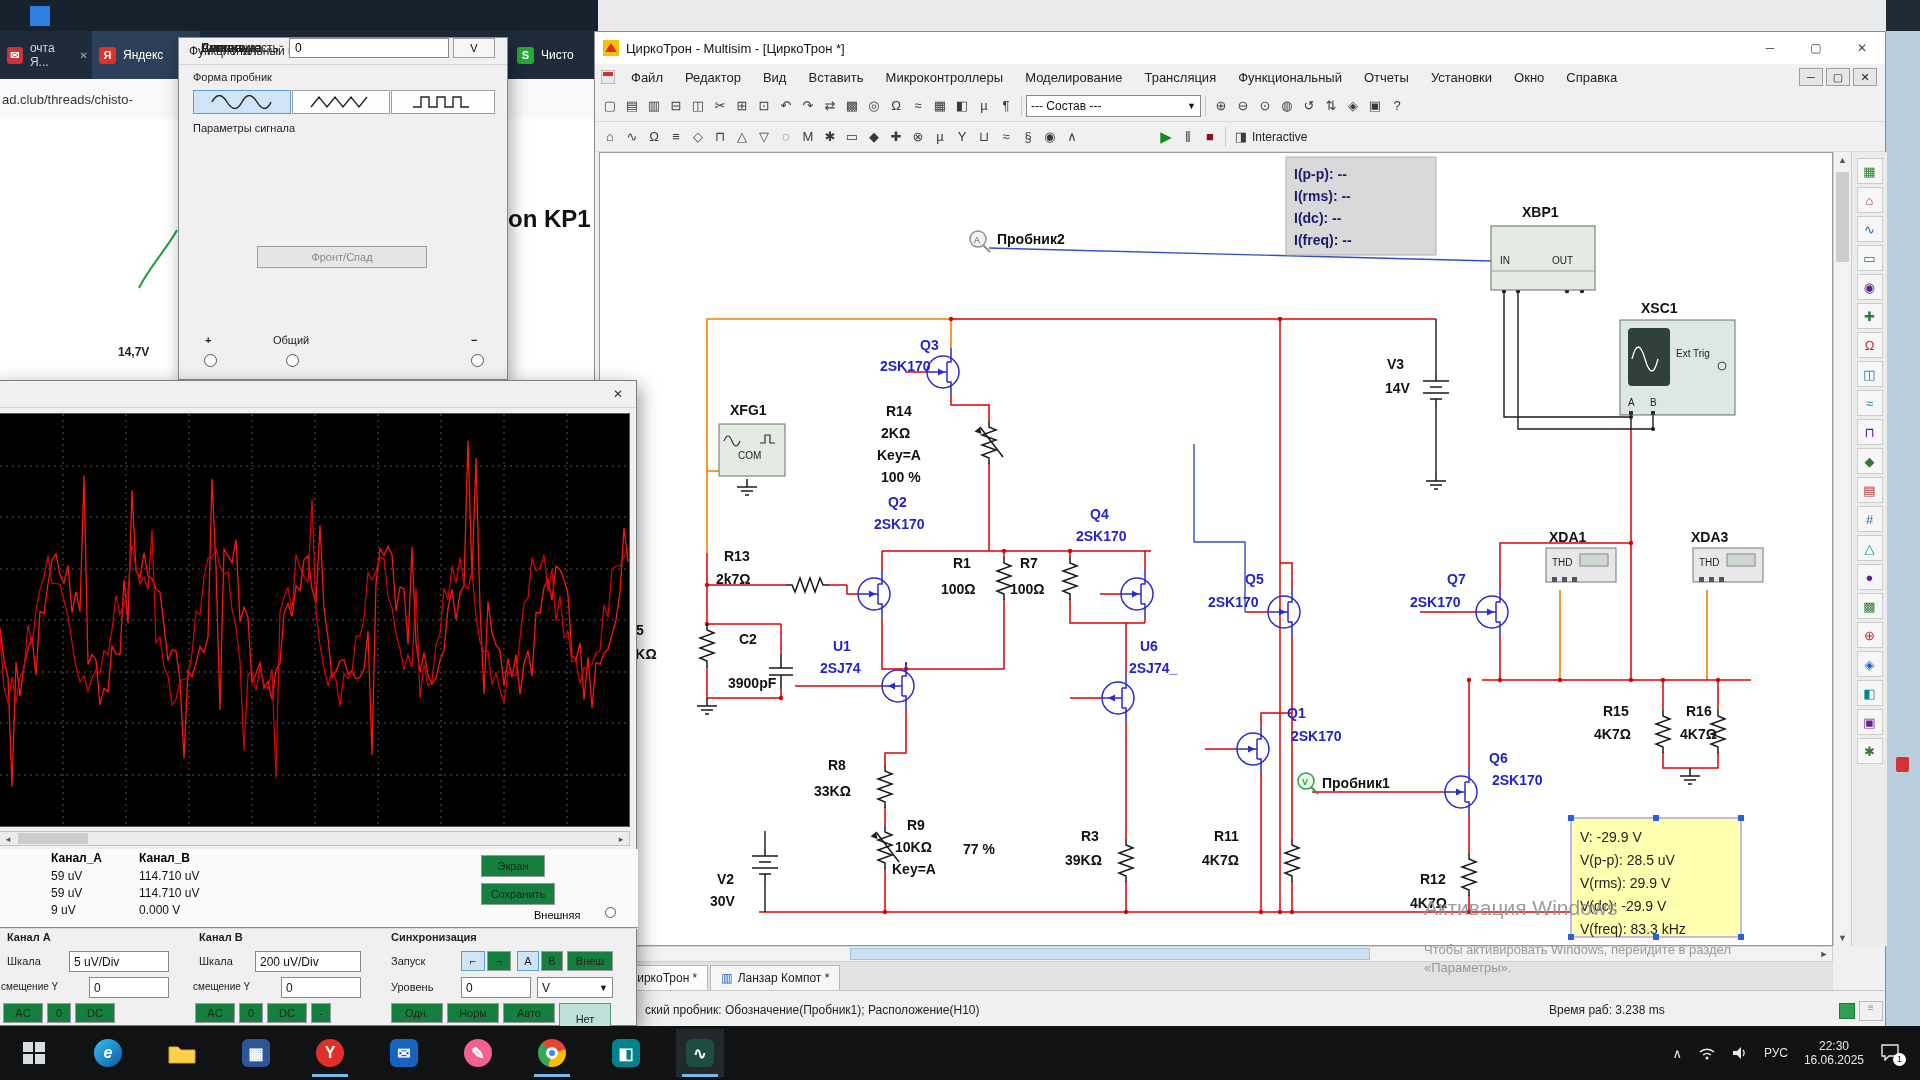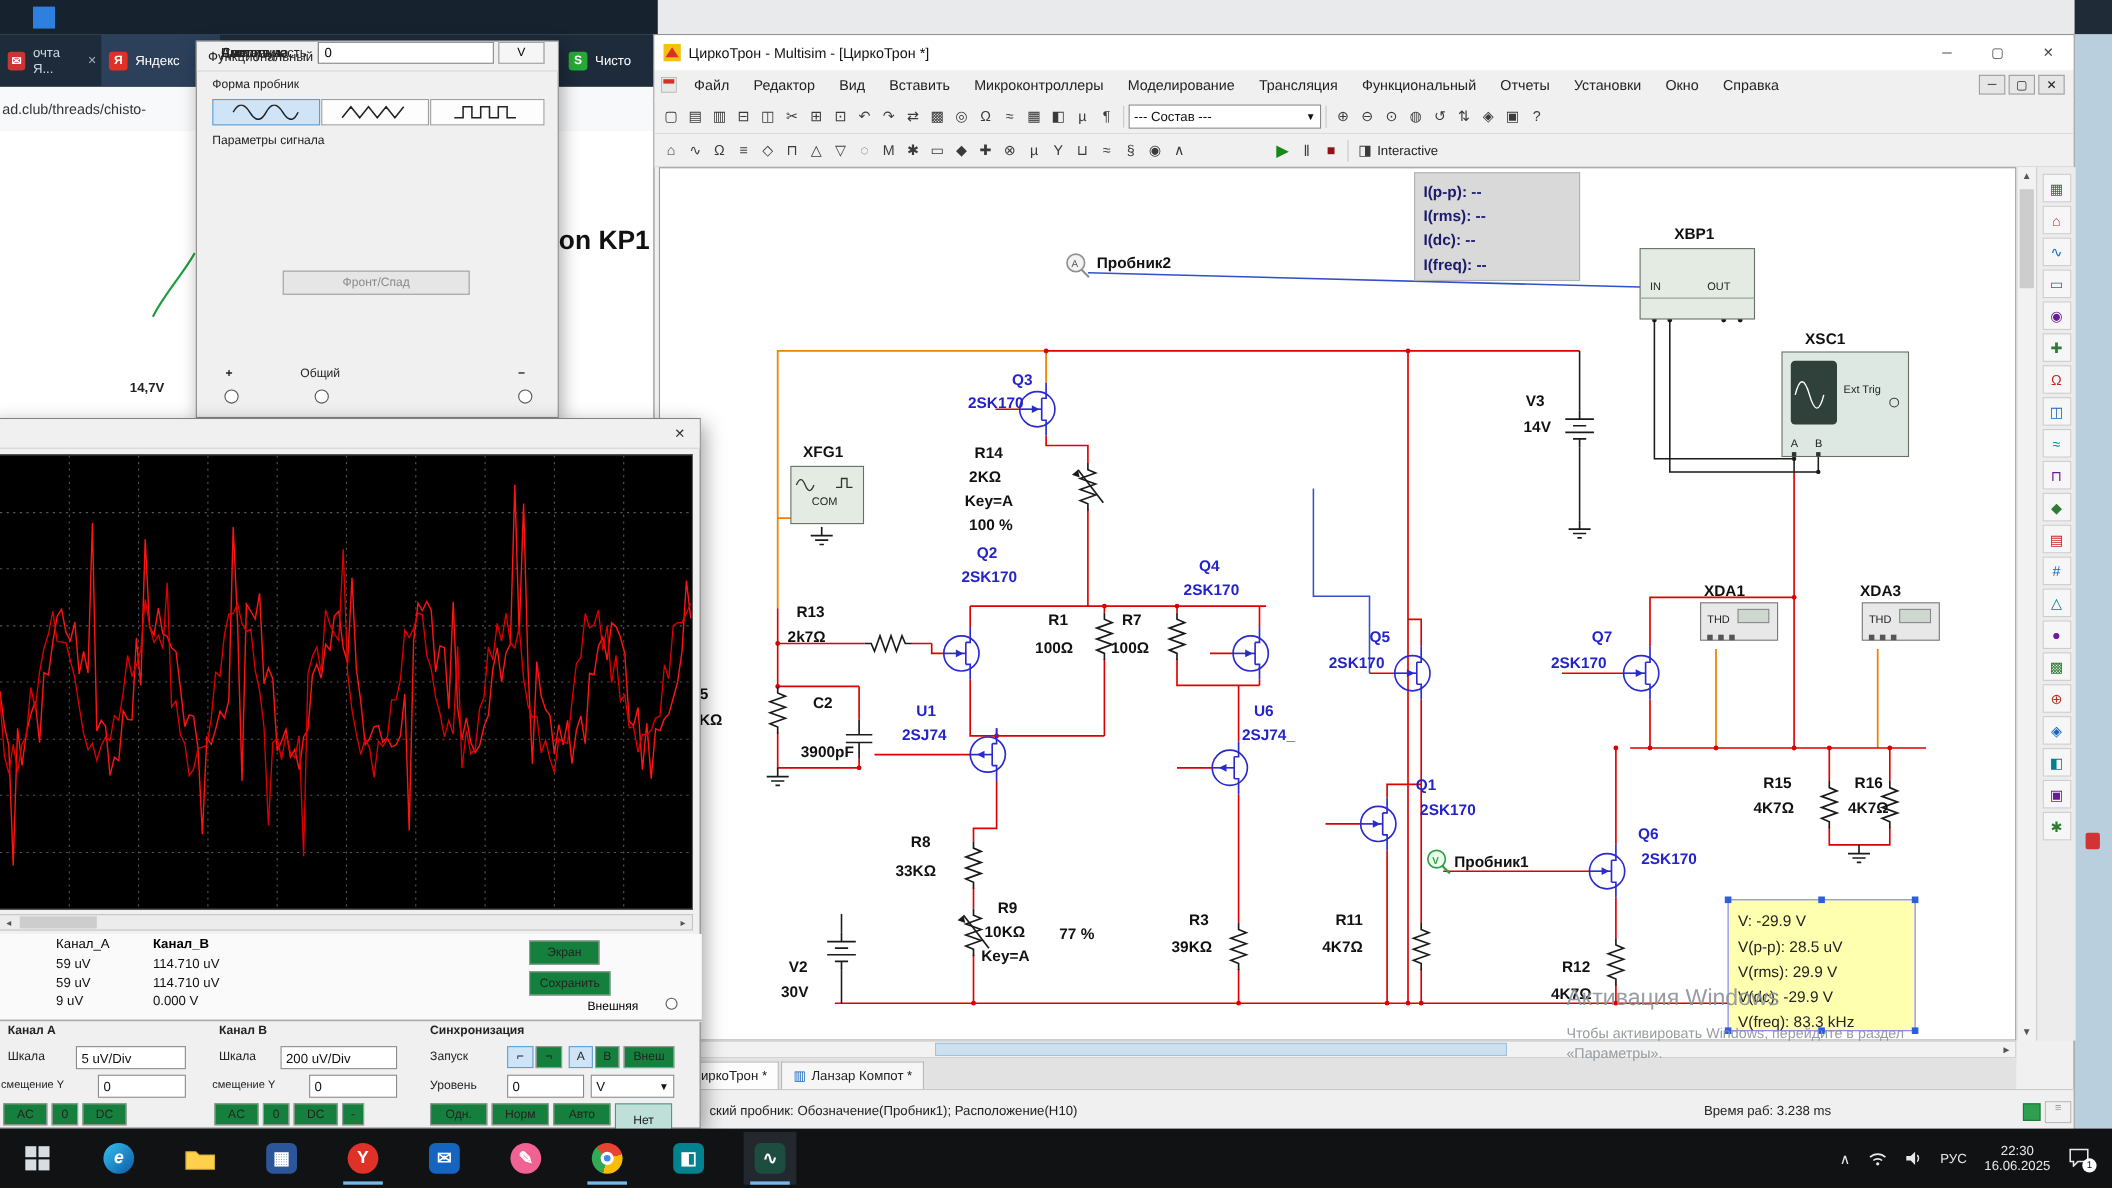--- a/index.html
+++ b/index.html
@@ -594,21 +594,21 @@
   <div class="ms-status">
     <span class="a" style="left:50px;top:12px">ский пробник: Обозначение(Пробник1); Расположение(H10)</span>
     <span class="a" style="left:954px;top:12px">Время раб: 3.238 ms</span>
     <span class="a" style="left:1244px;top:12px;width:14px;height:14px;background:#2e9e4f;border:1px solid #1d7a39"></span>
     <span class="a" style="left:1264px;top:10px;width:22px;height:18px;border:1px solid #bbb;color:#999;font-size:10px;text-align:center">≡</span>
   </div>
 </section>
 
 <div id="wm">
   <div style="font-size:21px">Активация Windows</div>
-  <div style="font-size:13px;margin-top:12px">Чтобы активировать Windows, перейдите в раздел</div>
+  <div style="font-size:13px;margin-top:22px">Чтобы активировать Windows, перейдите в раздел</div>
   <div style="font-size:13px;margin-top:3px">«Параметры».</div>
 </div>
 
 <section id="fg">
   <div class="titlebar">
     <span style="padding-left:10px">Функциональный генератор-XFG1</span>
   </div>
   <span class="xbtn" style="right:4px">✕</span>
 
   <div class="lbl" style="left:14px;top:33px">Форма пробник</div>
@@ -695,21 +695,21 @@
     </svg>
   </div>
 
   <div class="a" style="left:8px;top:450px;width:631px;height:15px;background:#ececec;border:1px solid #c4c4c4;box-sizing:border-box">
     <span class="arr" style="left:1px;top:0;width:14px;height:13px">◂</span>
     <div class="a" style="left:18px;top:1px;width:70px;height:11px;background:#cdcdcd"></div>
     <span class="arr" style="right:1px;top:0;width:14px;height:13px">▸</span>
   </div>
 
   <div class="a" style="left:0;top:468px;width:647px;height:78px;background:#fafafa;border-bottom:2px groove #ddd">
-    <span class="a" style="left:60px;top:2px;font-size:12px;font-weight:normal">Канал_A</span>
+    <span class="a" style="left:60px;top:2px;font-size:12px;font-weight:bold">Канал_A</span>
     <span class="a" style="left:148px;top:2px;font-size:12px;font-weight:bold">Канал_B</span>
     <div class="a" style="left:0;top:20px;width:380px">
 
         <div class="srow" style="position:relative;height:17px">
           <span>59 uV</span>
           <span>114.710 uV</span>
         </div>
 
         <div class="srow" style="position:relative;height:17px">
           <span>59 uV</span>

